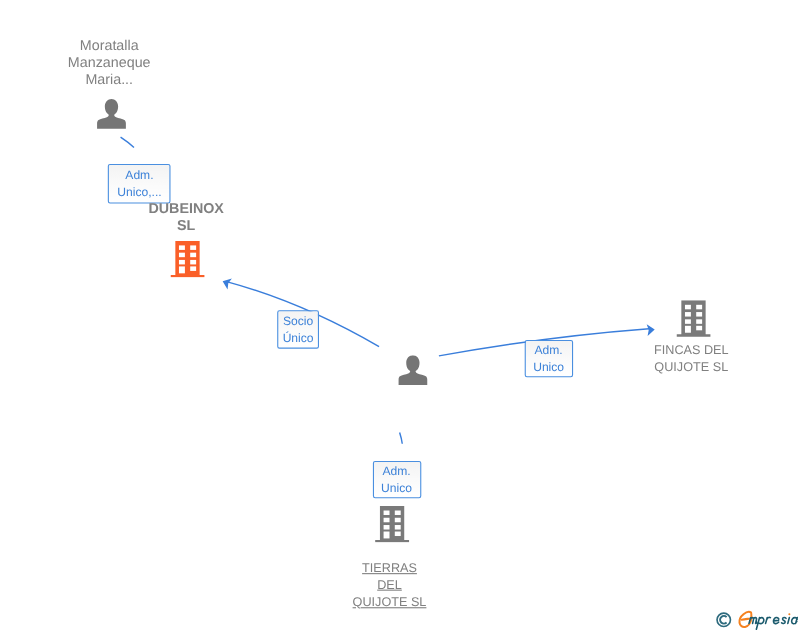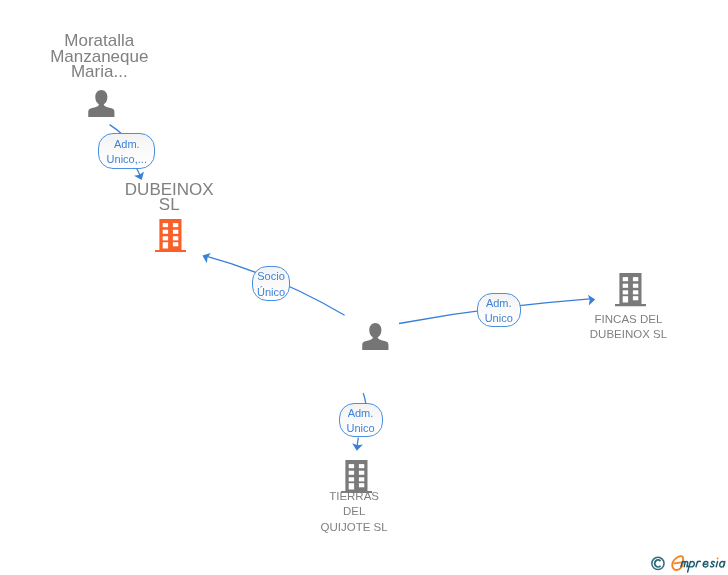--- a/index.html
+++ b/index.html
@@ -2,28 +2,28 @@
 <html><head>
 <meta charset="utf-8">
 <title>Empresia graph</title>
 <style>
   html,body{margin:0;padding:0;}
   body{width:728px;height:575px;background:#ffffff;
        font-family:"Liberation Sans",sans-serif;overflow:hidden;position:relative;}
   #stage{position:absolute;left:0;top:0;width:728px;height:575px;}
   svg.edges{position:absolute;left:0;top:0;width:728px;height:575px;}
   .node{position:absolute;line-height:0;}
-  .nlabel{position:absolute;text-align:center;color:#808080;font-size:17px;
+  .nlabel{position:absolute;text-align:center;color:#808080;font-size:13px;
           line-height:15.2px;white-space:pre-line;}
   .nlabel.sm{font-size:11.5px;line-height:15.3px;}
-  .lbox{position:absolute;border:1.4px solid #4a8fe0;border-radius:15px;
+  .lbox{position:absolute;border:1.4px solid #4a8fe0;border-radius:2px;
         background:linear-gradient(180deg,#f3f3f3 0%,#fafafa 50%,#ffffff 100%);
         color:#3d82d8;font-size:11px;line-height:15.1px;text-align:center;
         display:flex;align-items:center;justify-content:center;padding-top:2px;
-        box-sizing:border-box;white-space:pre-line;}
+        box-sizing:border-box;white-space:pre-line;margin-top:16px;}
   #footer{position:absolute;left:649px;top:553px;}
 </style>
 </head>
 <body>
 
 <div id="stage">
   <svg class="edges" viewBox="0 0 728 575">
     <g stroke="#3a7edb" stroke-width="1.3" fill="none" stroke-linecap="butt">
       <path d="M109.6,124.6 Q116.5,129.1 121.8,134.0"></path>
       <path d="M135.2,166.0 Q139.0,172.5 141.4,178.5"></path>
@@ -40,21 +40,21 @@
     </g>
   </svg>
   <div class="nlabel" style="left:39.3px;top:33.3px;width:120px;">Moratalla
 Manzaneque
 Maria...</div>
   <div class="node" style="left:88.1px;top:89.5px;"><svg width="26.7" height="27.3" viewBox="0 0 26.7 27.3">
         <path fill="#757575" d="M13.35,0 C10.0,0 7.3,2.9 7.3,6.7 C7.3,9.35 7.95,11.3 8.95,12.6 C9.55,13.4 10.2,13.95 10.85,14.3 C11.0,15.25 10.5,15.95 9.1,16.55 C7.0,17.45 3.1,18.05 1.6,19.1 C0.7,19.75 0.25,20.8 0.25,22.2 L0.25,27.3 L26.45,27.3 L26.45,22.2 C26.45,20.8 26.0,19.75 25.1,19.1 C23.6,18.05 19.7,17.45 17.6,16.55 C16.2,15.95 15.7,15.25 15.85,14.3 C16.5,13.95 17.15,13.4 17.75,12.6 C18.75,11.3 19.4,9.35 19.4,6.7 C19.4,2.9 16.7,0 13.35,0 Z"></path>
       </svg></div>
   <div class="lbox" style="left:98.2px;top:133.4px;width:57.2px;height:35.2px;">Adm.
 Unico,...</div>
-  <div class="nlabel" style="left:109.25px;top:181.9px;width:120px;">DUBEINOX
+  <div class="nlabel" style="left:109.25px;top:181.9px;width:120px;font-weight:bold;">DUBEINOX
 SL</div>
   <div class="node" style="left:155.3px;top:219.3px;"><svg width="31.1" height="33.2" viewBox="0 0 31.1 33.2">
         <path fill="#fa5f28" d="M4.4,0 H26.5 V30.9 H4.4 Z M0,30.9 H31.1 V33.2 H0 Z"></path>
         <g fill="#ffffff">
           <rect x="7.7" y="4.1" width="5.4" height="4.1"></rect>
           <rect x="17.9" y="4.1" width="5.4" height="4.1"></rect>
           <rect x="7.7" y="10.7" width="5.4" height="4.1"></rect>
           <rect x="17.9" y="10.7" width="5.4" height="4.1"></rect>
           <rect x="7.7" y="17.3" width="5.4" height="4.1"></rect>
           <rect x="17.9" y="17.3" width="5.4" height="4.1"></rect>
@@ -76,37 +76,37 @@
           <rect x="17.9" y="4.1" width="5.4" height="4.1"></rect>
           <rect x="7.7" y="10.7" width="5.4" height="4.1"></rect>
           <rect x="17.9" y="10.7" width="5.4" height="4.1"></rect>
           <rect x="7.7" y="17.3" width="5.4" height="4.1"></rect>
           <rect x="17.9" y="17.3" width="5.4" height="4.1"></rect>
           <rect x="7.7" y="23.2" width="5.4" height="6.3"></rect>
           <rect x="17.9" y="23.2" width="5.4" height="4.1"></rect>
         </g>
       </svg></div>
   <div class="nlabel sm" style="left:568.45px;top:311.8px;width:120px;">FINCAS DEL
-DUBEINOX SL</div>
+QUIJOTE SL</div>
   <div class="lbox" style="left:338.5px;top:403.3px;width:44px;height:34.1px;">Adm.
 Unico</div>
   <div class="node" style="left:340.6px;top:460.3px;"><svg width="31.1" height="33.2" viewBox="0 0 31.1 33.2">
         <path fill="#7a7a7a" d="M4.4,0 H26.5 V30.9 H4.4 Z M0,30.9 H31.1 V33.2 H0 Z"></path>
         <g fill="#ffffff">
           <rect x="7.7" y="4.1" width="5.4" height="4.1"></rect>
           <rect x="17.9" y="4.1" width="5.4" height="4.1"></rect>
           <rect x="7.7" y="10.7" width="5.4" height="4.1"></rect>
           <rect x="17.9" y="10.7" width="5.4" height="4.1"></rect>
           <rect x="7.7" y="17.3" width="5.4" height="4.1"></rect>
           <rect x="17.9" y="17.3" width="5.4" height="4.1"></rect>
           <rect x="7.7" y="23.2" width="5.4" height="6.3"></rect>
           <rect x="17.9" y="23.2" width="5.4" height="4.1"></rect>
         </g>
       </svg></div>
-  <div class="nlabel sm" style="left:294.1px;top:489px;width:120px;">TIERRAS
+  <div class="nlabel sm" style="left:294.1px;top:510px;width:120px;text-decoration:underline;">TIERRAS
 DEL
 QUIJOTE SL</div>
   <div id="footer">
     <svg width="80" height="22" viewBox="0 0 80 22">
       <g>
         <circle cx="8.95" cy="10.45" r="6.1" fill="none" stroke="#2e6b7e" stroke-width="1.5"></circle>
         <path d="M11.55,8.0 A3.45,3.45 0 1 0 11.55,12.9" fill="none" stroke="#2e6b7e" stroke-width="1.85" stroke-linecap="butt"></path>
       </g>
       <path fill="none" stroke="#f58220" stroke-width="1.85" stroke-linecap="round" stroke-linejoin="round" d="M25.4,10.4 C27.6,10.1 30.0,9.7 31.9,9.4
                M33.9,9.6 C34.1,6.9 34.2,4.4 33.7,3.7

